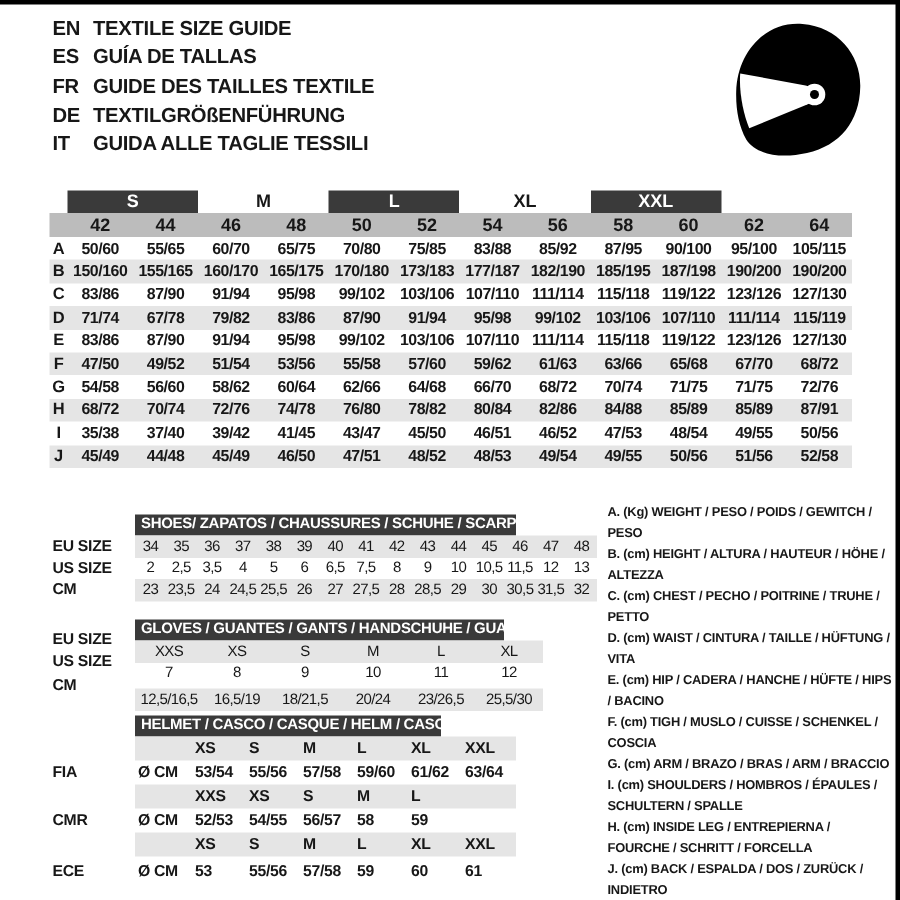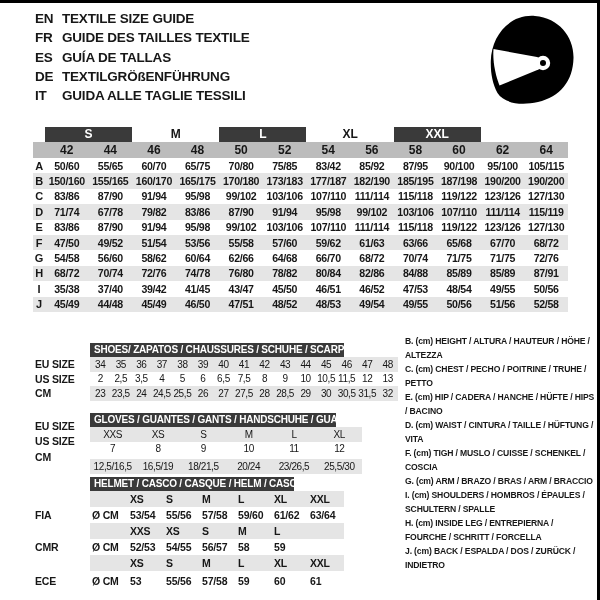--- a/index.html
+++ b/index.html
@@ -66,26 +66,26 @@
 <div class="page">
   <div class="btop"></div>
   <div class="bright"></div>
 
   <div id="langs">
       <div class="lang-row">
         <div class="lang-code">EN</div>
         <div class="lang-text">TEXTILE SIZE GUIDE</div>
       </div>
       <div class="lang-row">
+        <div class="lang-code">ES</div>
+        <div class="lang-text">GUÍA DE TALLAS</div>
+      </div>
+      <div class="lang-row">
         <div class="lang-code">FR</div>
         <div class="lang-text">GUIDE DES TAILLES TEXTILE</div>
-      </div>
-      <div class="lang-row">
-        <div class="lang-code">ES</div>
-        <div class="lang-text">GUÍA DE TALLAS</div>
       </div>
       <div class="lang-row">
         <div class="lang-code">DE</div>
         <div class="lang-text">TEXTILGRÖßENFÜHRUNG</div>
       </div>
       <div class="lang-row">
         <div class="lang-code">IT</div>
         <div class="lang-text">GUIDA ALLE TAGLIE TESSILI</div>
       </div>
     </div>
@@ -125,21 +125,21 @@
         <div class="mt-cell">64</div>
       </div>
       <div class="mt-row data-row">
         <div class="mt-letter">A</div>
         <div class="mt-cell">50/60</div>
         <div class="mt-cell">55/65</div>
         <div class="mt-cell">60/70</div>
         <div class="mt-cell">65/75</div>
         <div class="mt-cell">70/80</div>
         <div class="mt-cell">75/85</div>
-        <div class="mt-cell">83/42</div>
+        <div class="mt-cell">83/88</div>
         <div class="mt-cell">85/92</div>
         <div class="mt-cell">87/95</div>
         <div class="mt-cell">90/100</div>
         <div class="mt-cell">95/100</div>
         <div class="mt-cell">105/115</div>
       </div>
       <div class="mt-row data-row shaded">
         <div class="mt-letter">B</div>
         <div class="mt-cell">150/160</div>
         <div class="mt-cell">155/165</div>
@@ -426,23 +426,24 @@
           <div class="hcell">55/56</div>
           <div class="hcell">57/58</div>
           <div class="hcell">59</div>
           <div class="hcell">60</div>
           <div class="hcell">61</div>
         </div>
       </div>
   </div>
 
   <div id="legend">
+      <div class="legend-item">A. (Kg) WEIGHT / PESO / POIDS / GEWITCH / PESO</div>
       <div class="legend-item">B. (cm) HEIGHT / ALTURA / HAUTEUR / HÖHE / ALTEZZA</div>
       <div class="legend-item">C. (cm) CHEST / PECHO / POITRINE / TRUHE / PETTO</div>
+      <div class="legend-item">D. (cm) WAIST / CINTURA / TAILLE / HÜFTUNG / VITA</div>
       <div class="legend-item">E. (cm) HIP / CADERA / HANCHE / HÜFTE / HIPS / BACINO</div>
-      <div class="legend-item">D. (cm) WAIST / CINTURA / TAILLE / HÜFTUNG / VITA</div>
       <div class="legend-item">F. (cm) TIGH / MUSLO / CUISSE / SCHENKEL / COSCIA</div>
       <div class="legend-item">G. (cm) ARM / BRAZO / BRAS / ARM / BRACCIO</div>
       <div class="legend-item">I. (cm) SHOULDERS / HOMBROS / ÉPAULES / SCHULTERN / SPALLE</div>
       <div class="legend-item">H. (cm) INSIDE LEG / ENTREPIERNA / FOURCHE / SCHRITT / FORCELLA</div>
       <div class="legend-item">J. (cm) BACK / ESPALDA / DOS / ZURÜCK / INDIETRO</div>
     </div>
 </div>
 
 </body></html>

